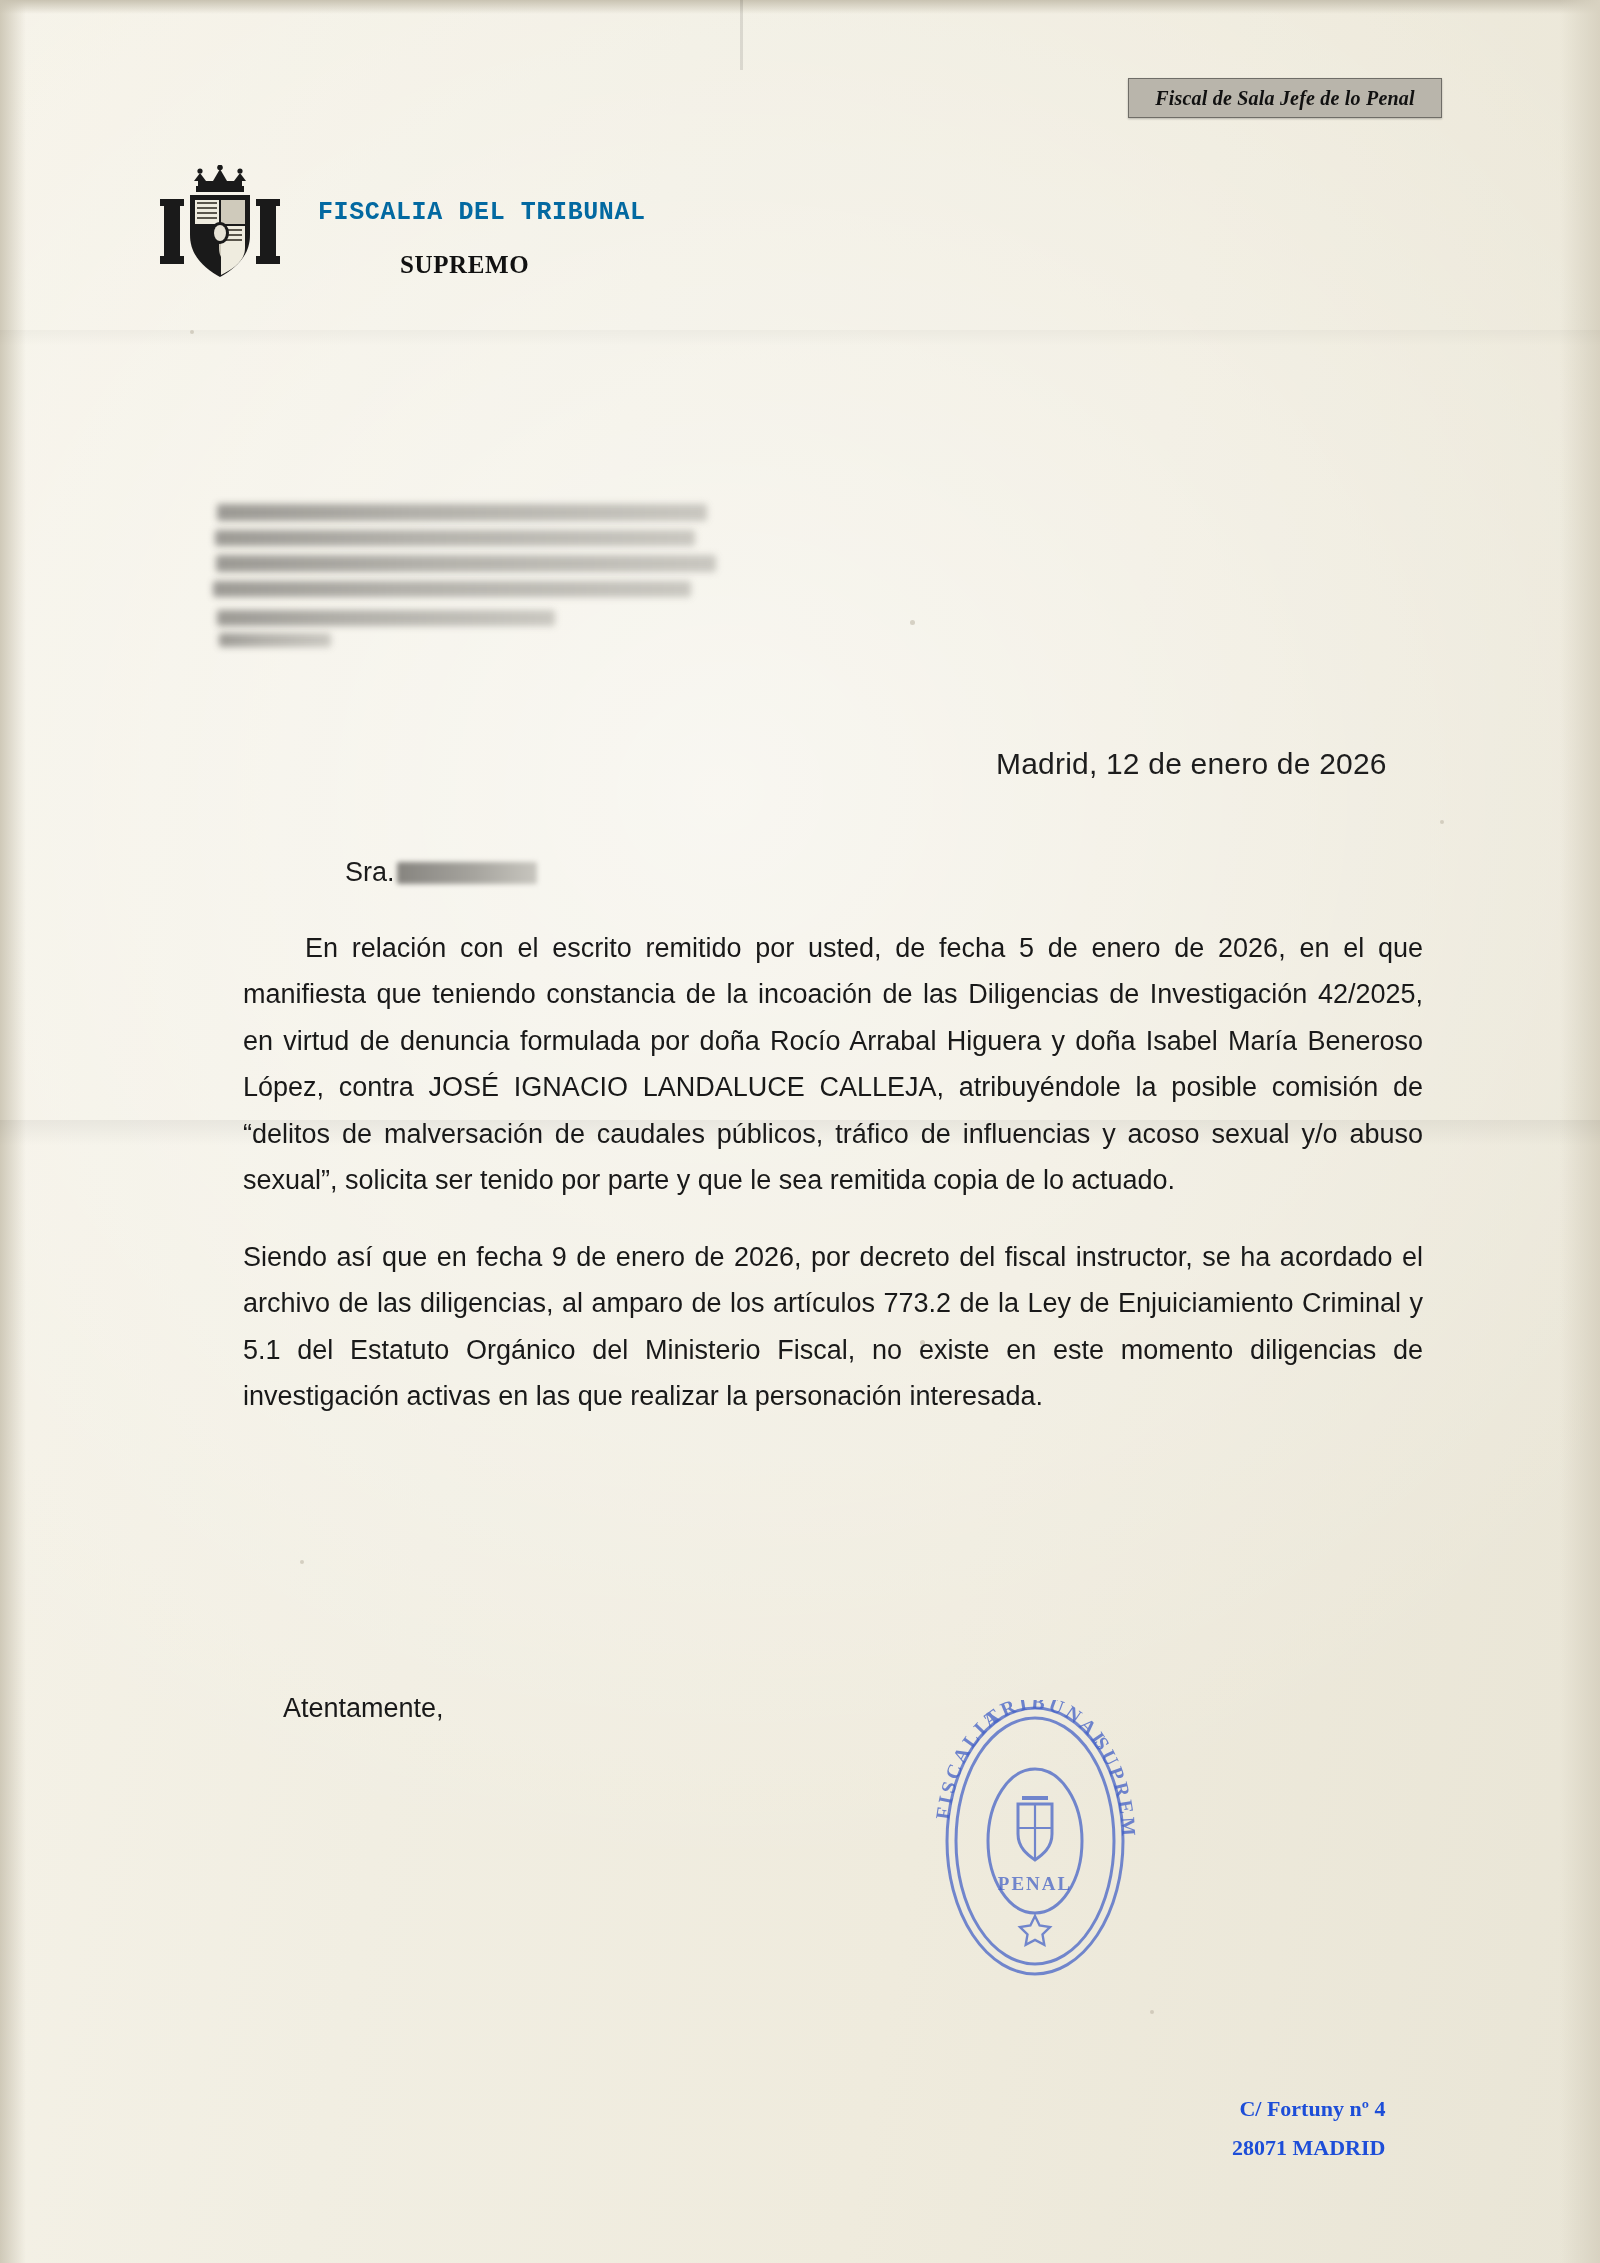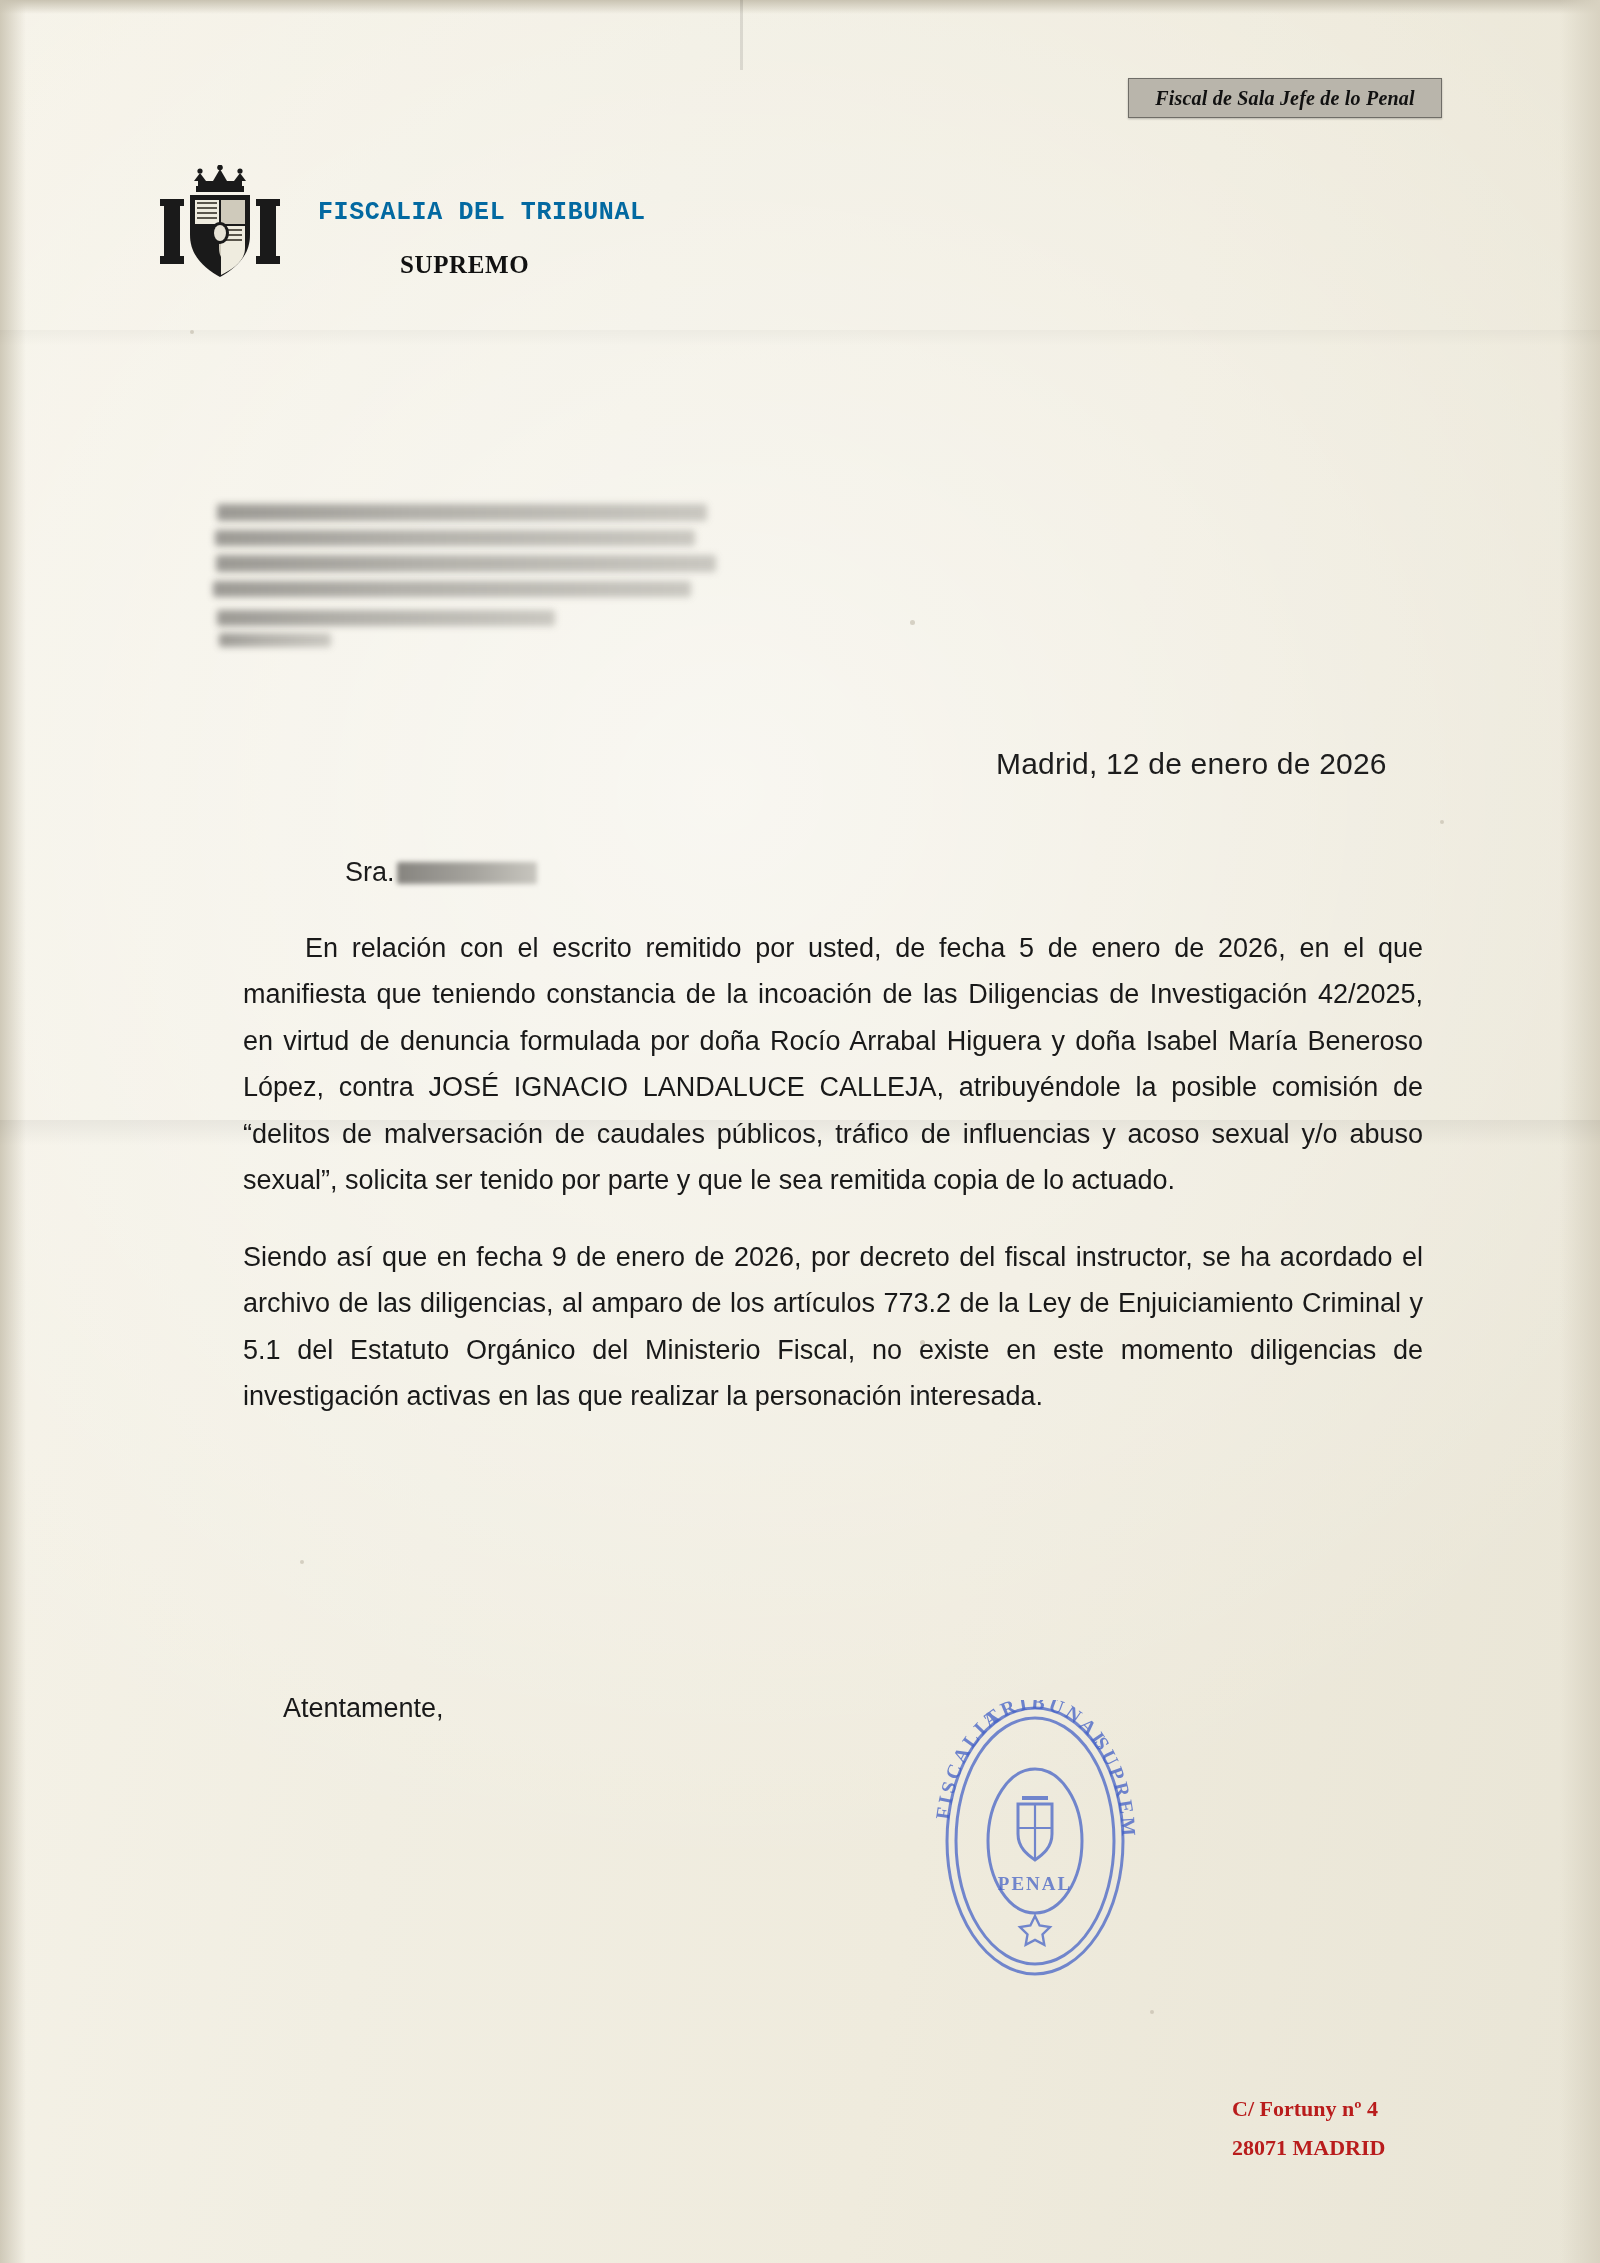--- a/index.html
+++ b/index.html
@@ -218,21 +218,22 @@
   }
 
   .footer {
     position: absolute;
     left: 1232px;
     top: 2090px;
     font-family: "Liberation Serif", serif;
     font-weight: bold;
     font-size: 22px;
     line-height: 1.75;
-    color: #b91c1c;
+    color: #1d4ed8;
+    text-align: right;
   }
 
   .speck {
     position: absolute;
     background: #b5ae9c;
     border-radius: 50%;
     opacity: 0.5;
     pointer-events: none;
   }
 </style>

